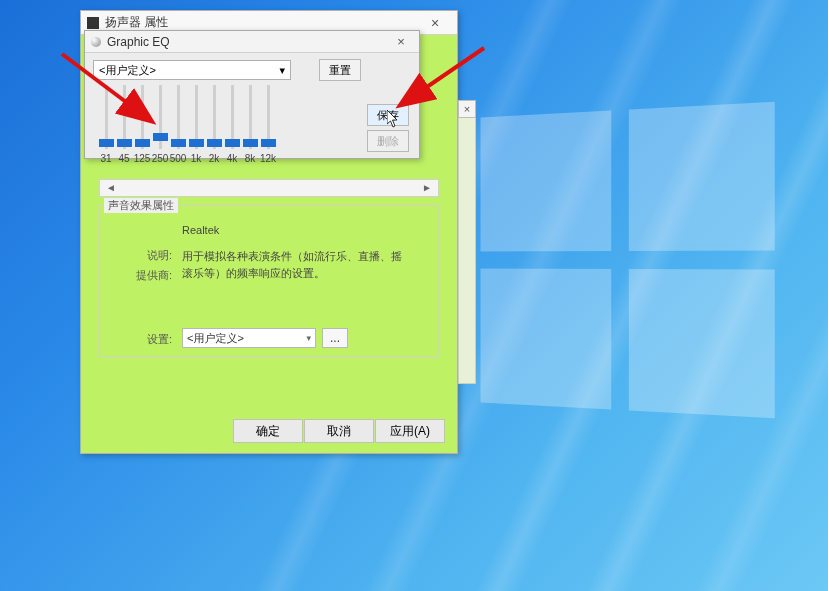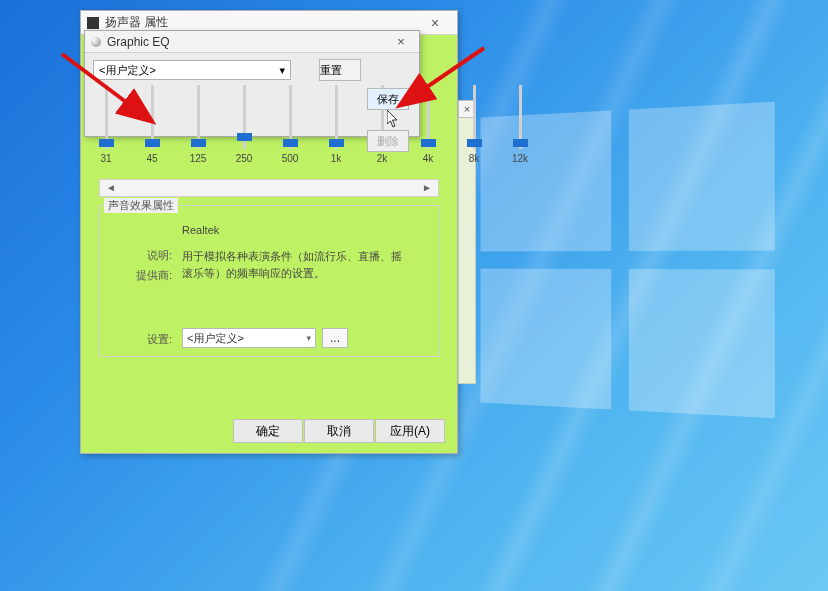--- a/index.html
+++ b/index.html
@@ -151,21 +151,21 @@
       display: flex; align-items: center; justify-content: center;
       font-size: 11px; color: #555; cursor: pointer;
     }
 
     
     .eq-window {
       position: absolute;
       left: 84px;
       top: 30px;
       width: 336px;
-      height: 107px;
+      height: 129px;
       background: #ececec;
       border: 1px solid #a8a8a8;
       box-shadow: 2px 2px 6px rgba(0,0,0,0.25);
     }
     .eq-title {
       height: 22px;
       display: flex;
       align-items: center;
       padding: 0 6px;
       border-bottom: 1px solid #d0d0d0;
@@ -193,32 +193,32 @@
       font-size: 11px;
       padding: 0 5px;
       justify-content: space-between;
       cursor: pointer;
     }
     .eq-reset {
       width: 42px; height: 22px;
       border: 1px solid #b8b8b8;
       background: #f2f2f2;
       font-size: 11px;
-      display: inline-flex; align-items: center; 
+      display: inline-flex; align-items: center; justify-content: center;
       cursor: pointer;
     }
 
     .eq-body {
       position: relative;
       display: flex;
       padding: 2px 8px 0 8px;
     }
     .sliders {
       display: flex;
-      gap: 28px;
+      gap: 0;
       padding-left: 4px;
     }
     .slider-col {
       width: 18px;
       display: flex;
       flex-direction: column;
       align-items: center;
     }
     .track {
       width: 3px;
@@ -235,21 +235,21 @@
       background: #1e6fd0;
     }
     .freq-label { font-size: 10px; color: #444; }
 
     .eq-sidebtns {
       position: absolute;
       right: 10px;
       bottom: 12px;
       display: flex;
       flex-direction: column;
-      gap: 20px;
+      gap: 4px;
     }
     .eq-sidebtns .btn2 {
       width: 42px; height: 22px;
       border: 1px solid #b8b8b8;
       font-size: 11px;
       display: inline-flex; align-items: center; justify-content: center;
     }
     .btn-save { background: #e2f0ff; border-color: #6aa6e0; cursor: pointer; }
     .btn-del  { background: #efefef; color: #aaa; }
 

